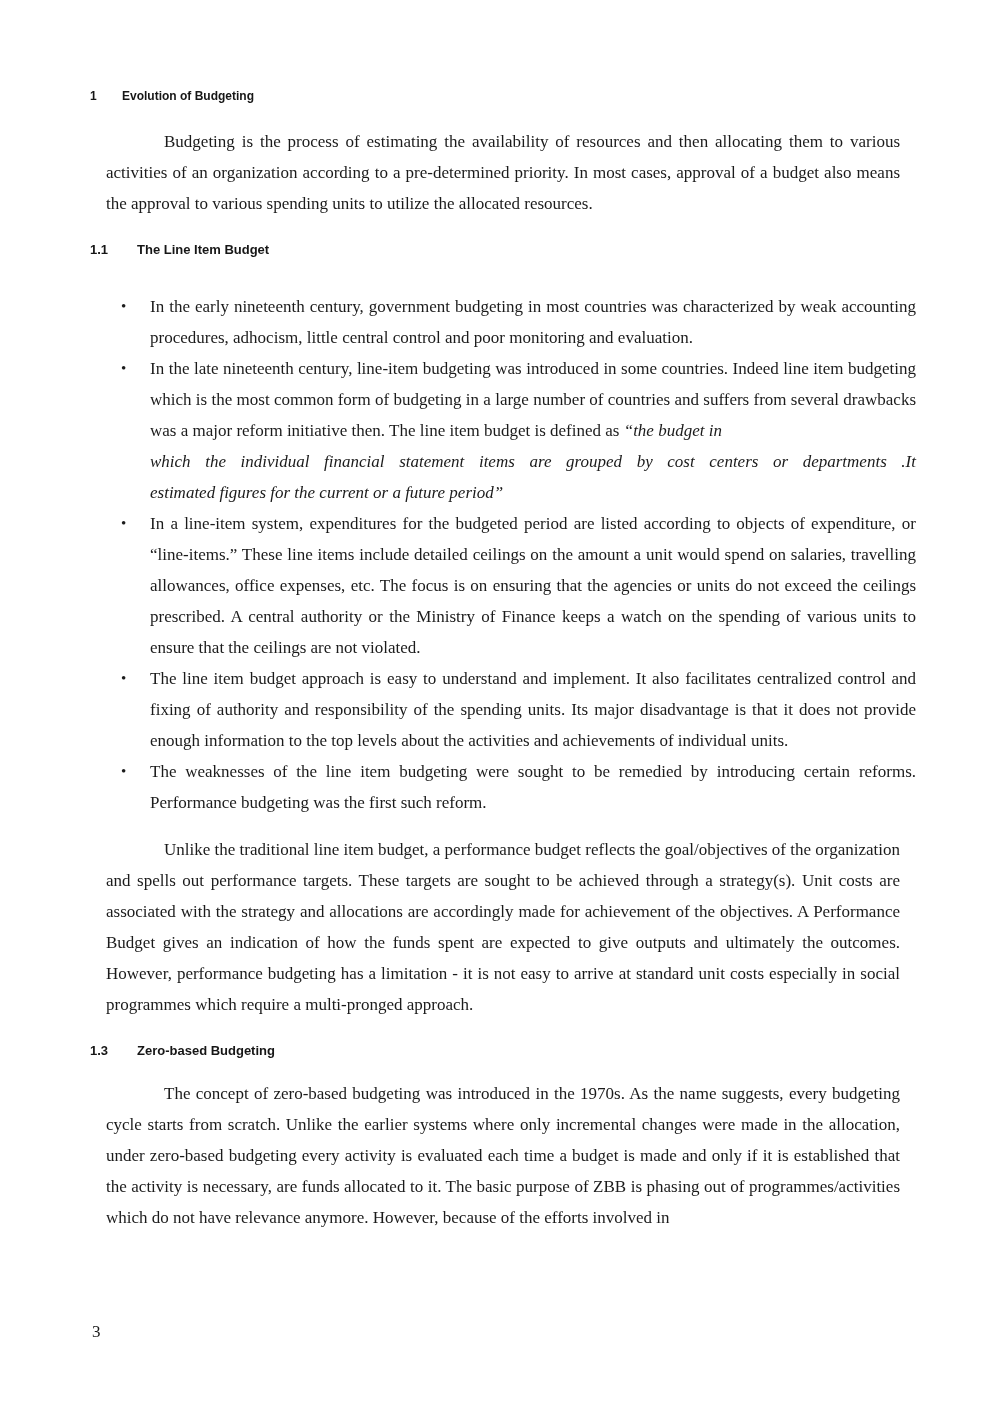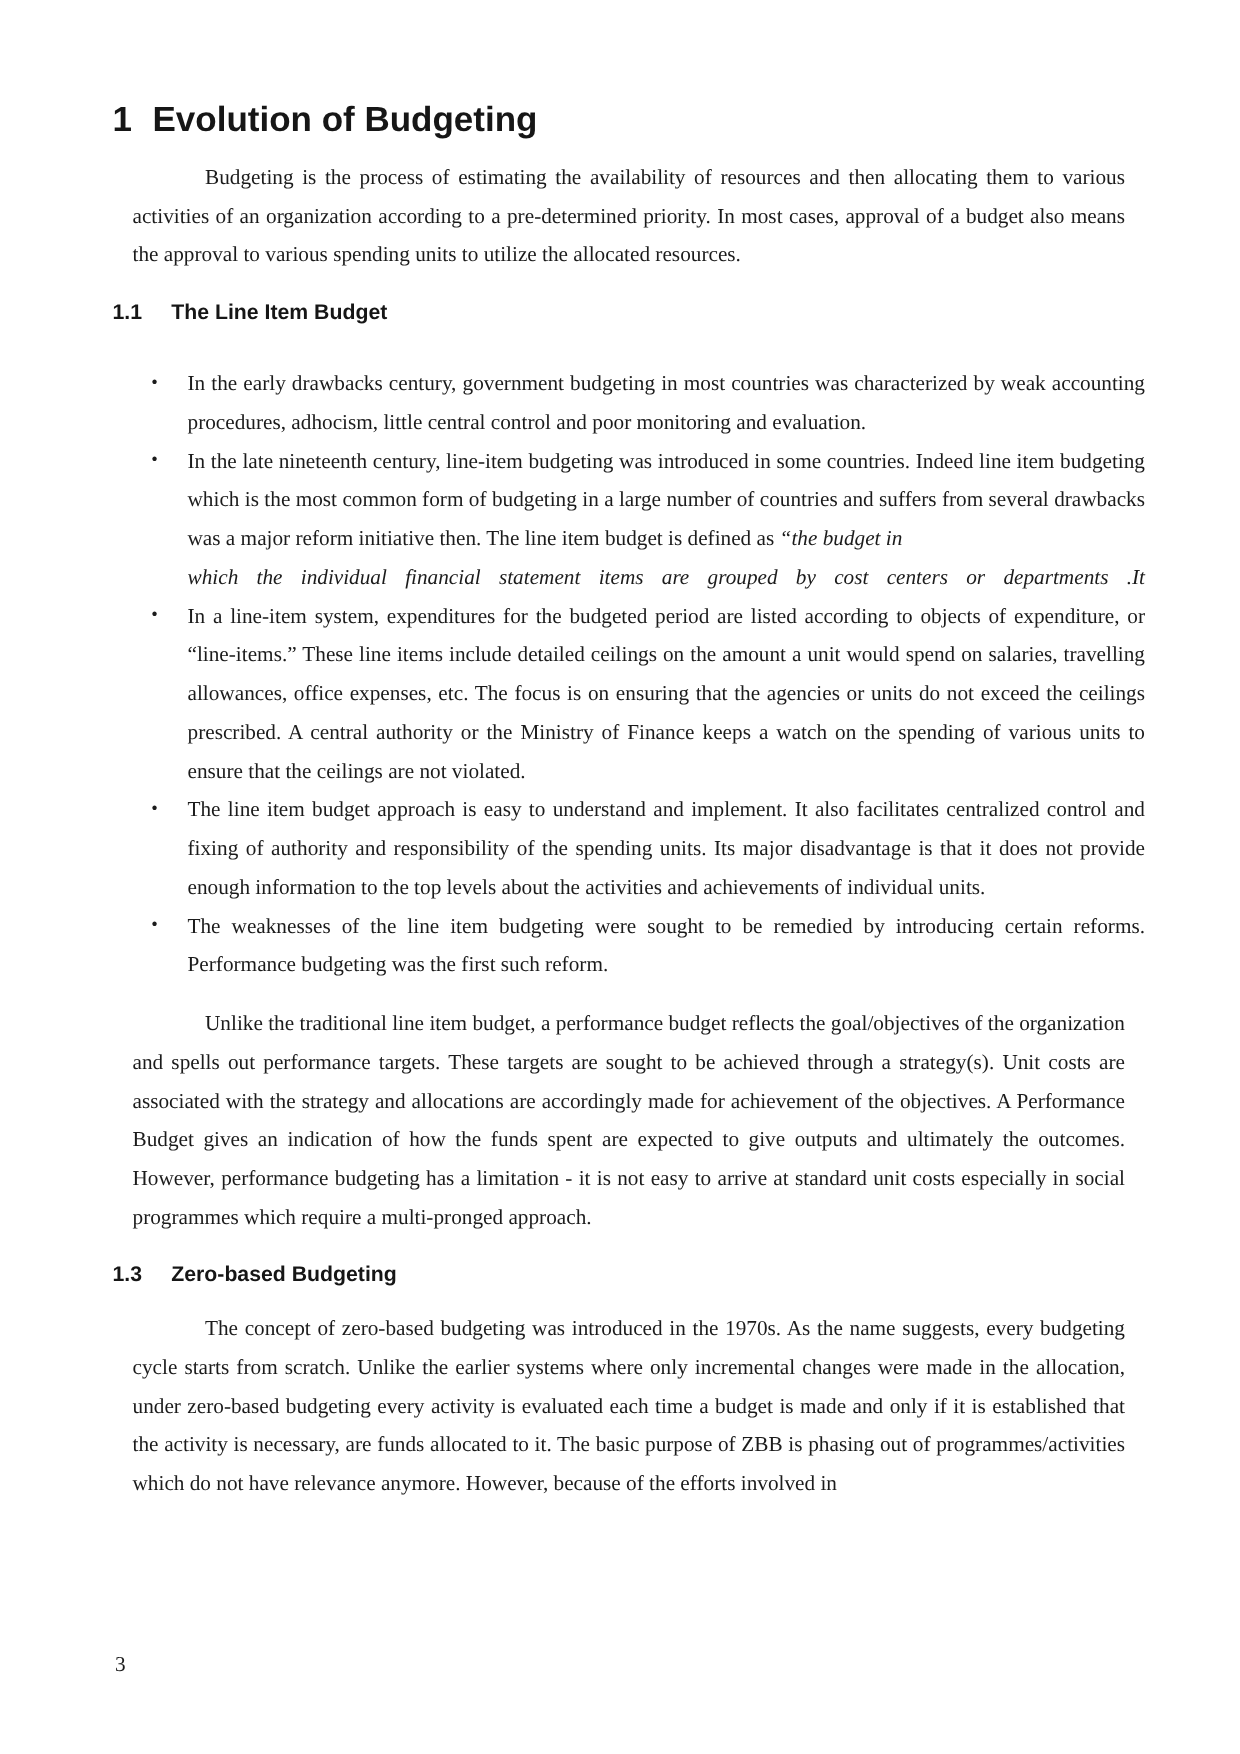--- a/index.html
+++ b/index.html
@@ -19,30 +19,30 @@
   .content {
     position: absolute;
     left: 90px;
     top: 84px;
     width: 826px;
   }
   
   .h1 {
     font-family: "Liberation Sans", sans-serif;
     font-weight: bold;
-    font-size: 28px;
+    font-size: 12px;
     line-height: 24px;
     color: #161616;
     margin: 0 0 18px 0;
   }
   .h1 .h-num { display: inline-block; width: 32px; }
   .h2 {
     font-family: "Liberation Sans", sans-serif;
     font-weight: bold;
-    font-size: 17px;
+    font-size: 13px;
     line-height: 22px;
     color: #161616;
     margin: 20px 0 14px 0;
   }
   .h2 .h-num { display: inline-block; width: 47px; }
   
   .para {
     font-size: 17px;
     line-height: 31px;
     text-align: justify;
@@ -88,27 +88,28 @@
     <h1 class="h1"><span class="h-num">1</span><span>Evolution of Budgeting</span></h1>
 
     <p class="para">Budgeting is the process of estimating the availability of resources and then allocating them to various activities of an organization according to a pre-determined priority. In most cases, approval of a budget also means the approval to various spending units to utilize the allocated resources.</p>
 
     <h2 class="h2"><span class="h-num">1.1</span><span>The Line Item Budget</span></h2>
 
     <div class="blist">
 
       <div class="bullet-item">
         <span class="bullet-dot">•</span>
-        <div class="btext">In the early drawbacks century, government budgeting in most countries was characterized by weak accounting procedures, adhocism, little central control and poor monitoring and evaluation.</div>
+        <div class="btext">In the early nineteenth century, government budgeting in most countries was characterized by weak accounting procedures, adhocism, little central control and poor monitoring and evaluation.</div>
       </div>
 
       <div class="bullet-item">
         <span class="bullet-dot">•</span>
         <div class="btext"><span>In the late nineteenth century, line-item budgeting was introduced in some countries. Indeed line item budgeting which is the most common form of budgeting in a large number of countries and suffers from several drawbacks was a major reform initiative then. The line item budget is defined as </span><span class="it">“the budget in</span></div>
         <div class="it quote-indent">which the individual financial statement items are grouped by cost centers or departments .It</div>
+        <div class="it">estimated figures for the current or a future period”</div>
       </div>
 
       <div class="bullet-item">
         <span class="bullet-dot">•</span>
         <div class="btext">In a line-item system, expenditures for the budgeted period are listed according to objects of expenditure, or “line-items.” These line items include detailed ceilings on the amount a unit would spend on salaries, travelling allowances, office expenses, etc. The focus is on ensuring that the agencies or units do not exceed the ceilings prescribed. A central authority or the Ministry of Finance keeps a watch on the spending of various units to ensure that the ceilings are not violated.</div>
       </div>
 
       <div class="bullet-item">
         <span class="bullet-dot">•</span>
         <div class="btext">The line item budget approach is easy to understand and implement. It also facilitates centralized control and fixing of authority and responsibility of the spending units. Its major disadvantage is that it does not provide enough information to the top levels about the activities and achievements of individual units.</div>

